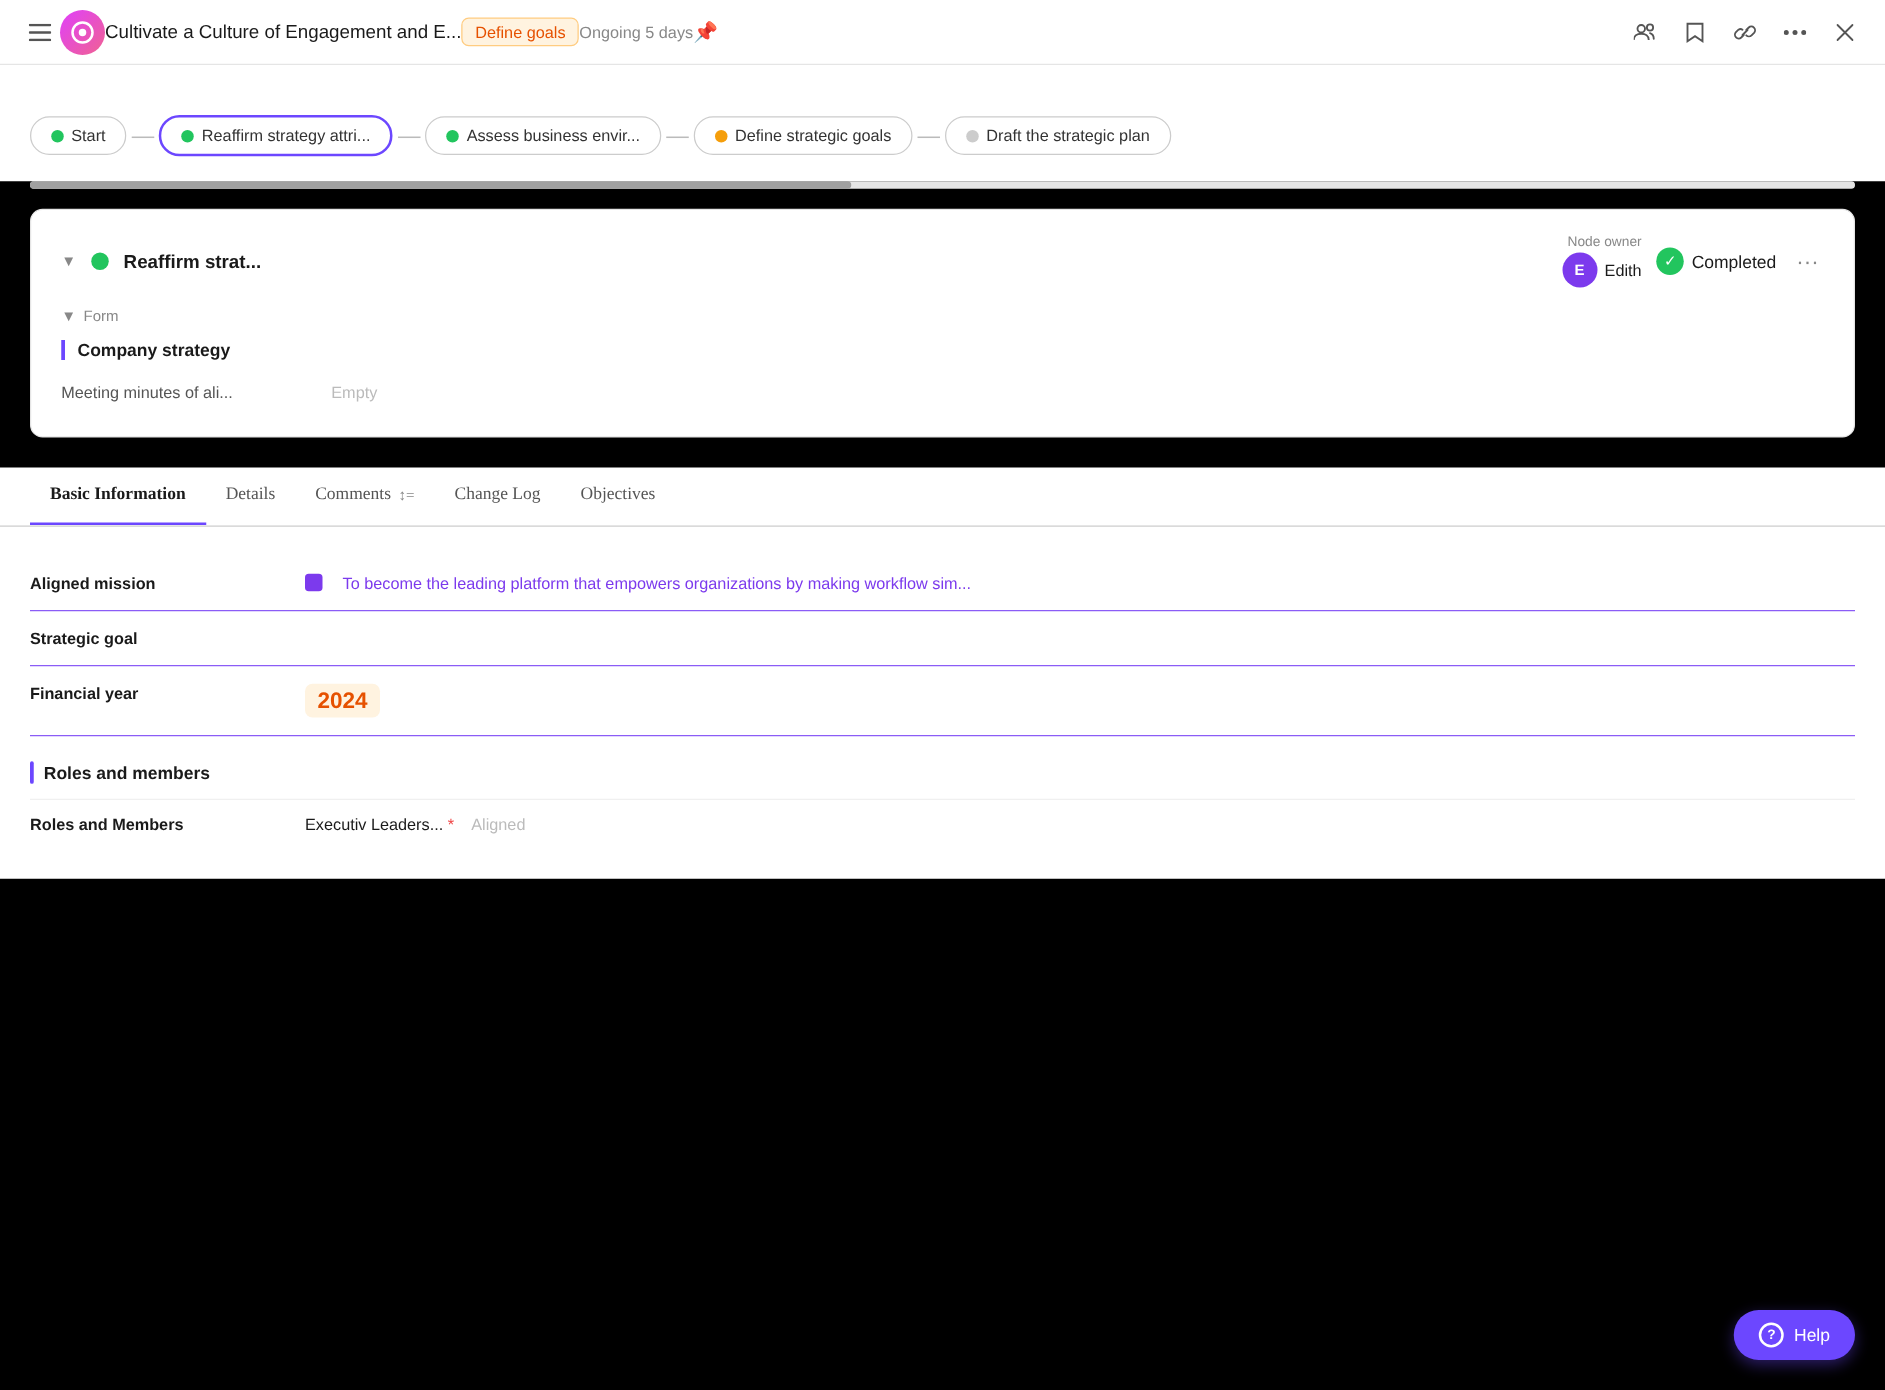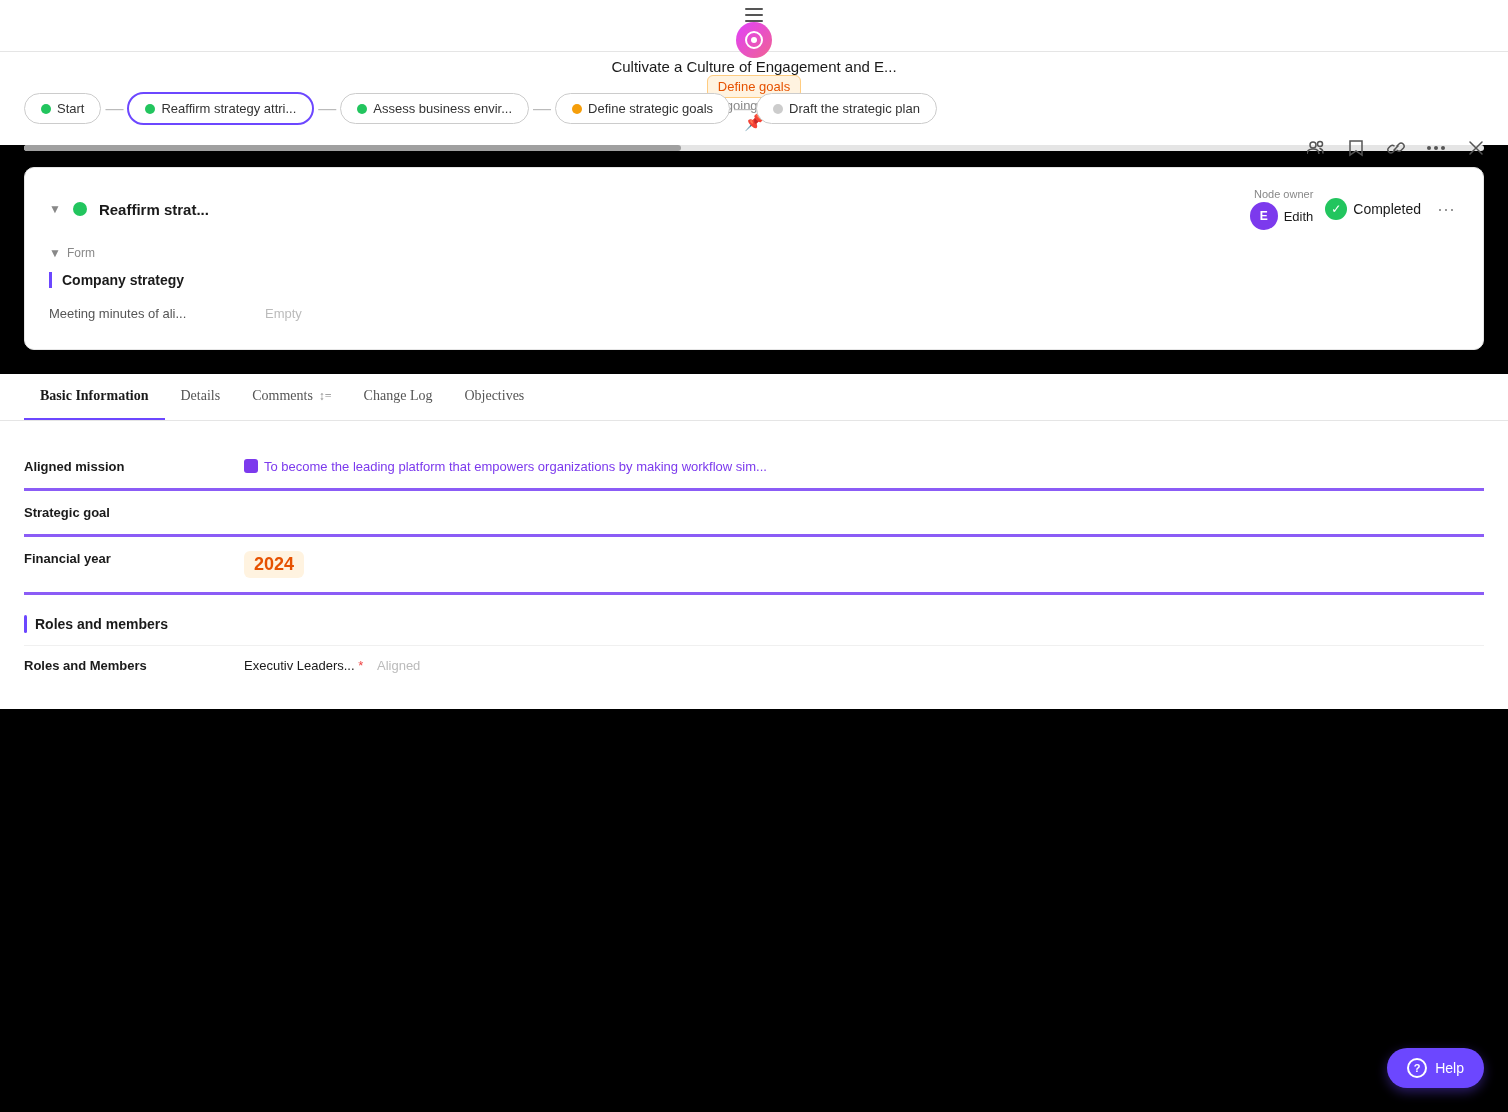--- a/index.html
+++ b/index.html
@@ -1,19 +1,19 @@
 <!DOCTYPE html>
 <html><head>
   <meta charset="utf-8">
   <style>
     * { box-sizing: border-box; margin: 0; padding: 0; }
     body { font-family: -apple-system, BlinkMacSystemFont, 'Segoe UI', sans-serif; background: #f5f5f5; color: #1a1a1a; font-size: 14px; }
 
     
-    .header { display: flex; align-items: center; padding: 8px 16px; background: #fff; border-bottom: 1px solid #e5e5e5; height: 52px; flex-direction: column; }
+    .header { display: flex; align-items: center; padding: 8px 16px; background: #fff; border-bottom: 1px solid #e5e5e5; height: 52px; }
     .header-icon { width: 36px; height: 36px; background: linear-gradient(135deg, #e040fb, #f06292); border-radius: 50%; display: flex; align-items: center; justify-content: center; flex-shrink: 0; }
     .header-icon svg { width: 20px; height: 20px; }
     .header-title { font-size: 15px; font-weight: 500; color: #1a1a1a; flex: 0 0 auto; }
     .header-badge { background: #fff3e0; color: #e65100; border: 1px solid #ffcc80; border-radius: 6px; padding: 3px 10px; font-size: 13px; font-weight: 500; }
     .header-status { color: #888; font-size: 13px; }
     .header-pin { color: #888; font-size: 16px; cursor: pointer; }
     .header-actions { margin-left: auto; display: flex; align-items: center; gap: 8px; }
     .header-btn { width: 32px; height: 32px; border: none; background: none; cursor: pointer; border-radius: 6px; display: flex; align-items: center; justify-content: center; color: #555; font-size: 16px; }
     .sidebar-toggle { width: 32px; height: 32px; border: none; background: none; cursor: pointer; display: flex; align-items: center; justify-content: center; color: #555; }
 
@@ -62,24 +62,24 @@
     .form-row-value { color: #bbb; font-size: 13px; }
 
     
     .tabs-bar { display: flex; align-items: center; gap: 0; padding: 0 24px; border-bottom: 1px solid #e5e5e5; background: #fff; font-family: Liberation Serif, serif; }
     .tab { padding: 14px 16px; font-size: 14px; color: #555; cursor: pointer; border-bottom: 2px solid transparent; white-space: nowrap; display: flex; align-items: center; gap: 6px; }
     .tab.active { color: #1a1a1a; font-weight: 600; border-bottom: 2px solid #6c47ff; }
     .tab-badge { font-size: 12px; color: #888; }
 
     
     .content-area { padding: 24px 24px; background: #fff; }
-    .info-row { display: flex; align-items: flex-start; padding: 14px 0; border-bottom: 3px solid #8b5cf6; gap: 0; }
+    .info-row { display: flex; align-items: flex-start; padding: 14px 0; border-bottom: 1px solid #8b5cf6; gap: 0; }
     .info-label { font-size: 13px; font-weight: 600; color: #1a1a1a; width: 220px; flex-shrink: 0; }
     .info-value { font-size: 13px; color: #1a1a1a; flex: 1; }
-    .info-value.purple-link { color: #7c3aed; display: flex; align-items: flex-start; gap: 6px; }
+    .info-value.purple-link { color: #7c3aed; display: flex; align-items: flex-start; gap: 16px; }
     .mission-dot { width: 14px; height: 14px; border-radius: 3px; background: #7c3aed; flex-shrink: 0; }
     .year-badge { background: #fff3e0; color: #e65100; border-radius: 6px; padding: 3px 10px; font-size: 18px; font-weight: 700; display: inline-block; }
 
     
     .section-title-row { display: flex; align-items: center; gap: 8px; padding: 20px 0 12px; }
     .section-title-bar { width: 3px; height: 18px; background: #6c47ff; border-radius: 2px; }
     .section-title { font-size: 14px; font-weight: 700; color: #1a1a1a; }
     .roles-row { display: flex; align-items: center; padding: 12px 0; border-top: 1px solid #f0f0f0; gap: 0; }
     .roles-label { font-size: 13px; font-weight: 600; color: #1a1a1a; width: 220px; flex-shrink: 0; }
     .roles-value { font-size: 13px; color: #1a1a1a; }

